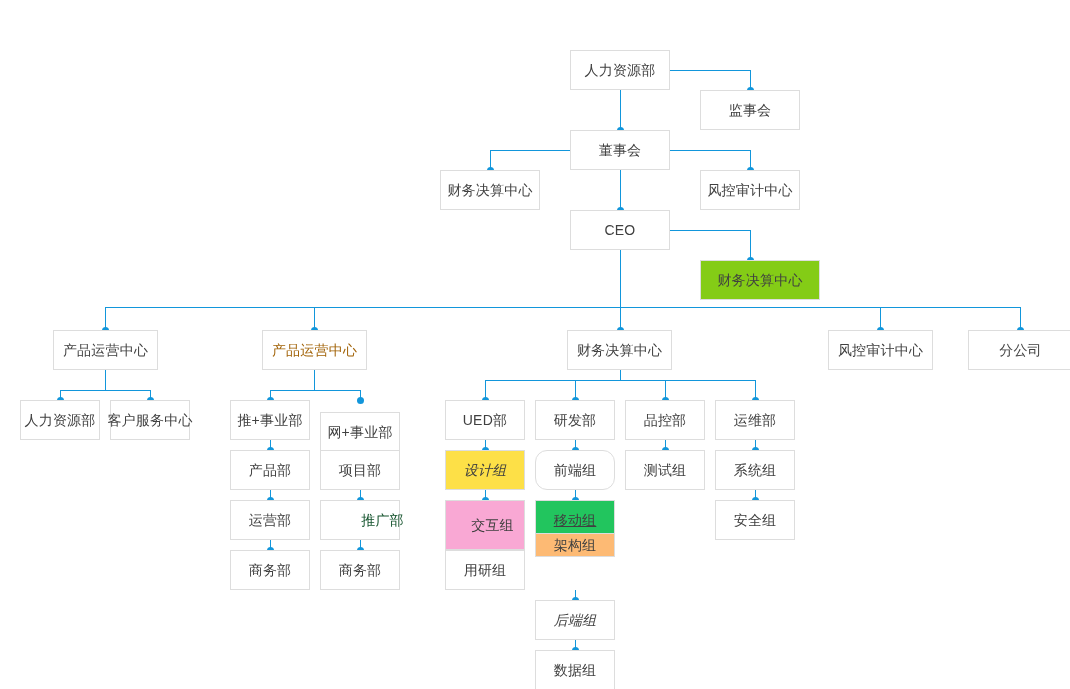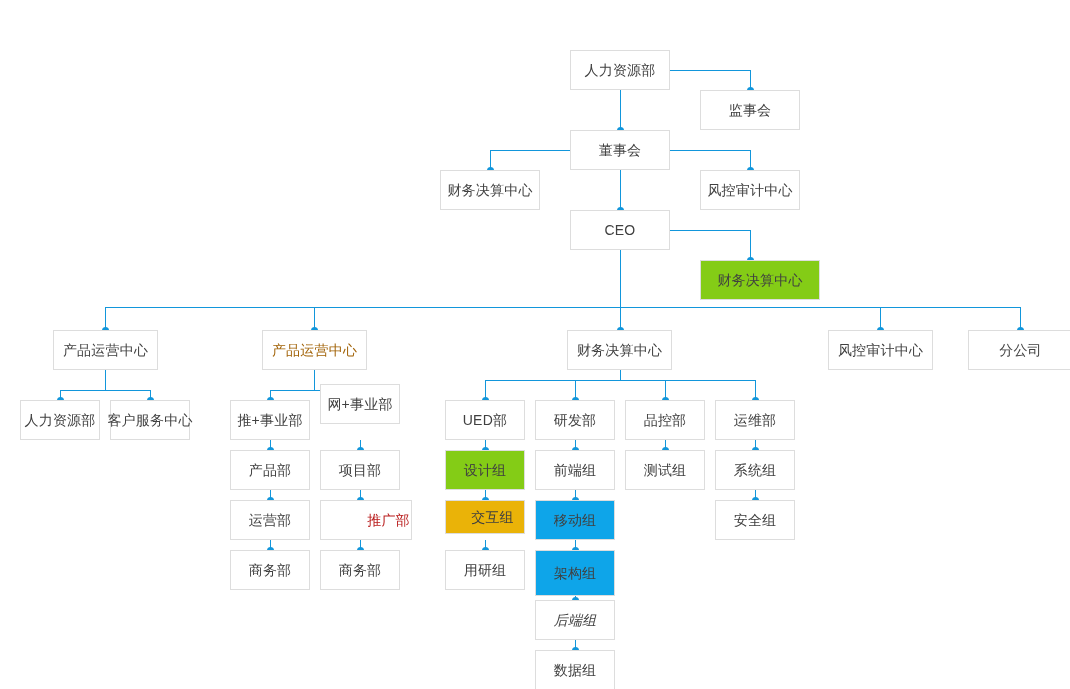--- a/index.html
+++ b/index.html
@@ -181,78 +181,78 @@
       </div>
       <div class="node" style="left: 20px; top: 400px; width: 80px; height: 40px; border-color: rgb(221, 221, 221); background: rgb(255, 255, 255); color: rgb(64, 64, 64);">
         <span class="label">人力资源部</span>
       </div>
       <div class="node" style="left: 110px; top: 400px; width: 80px; height: 40px; border-color: rgb(221, 221, 221); background: rgb(255, 255, 255); color: rgb(64, 64, 64);">
         <span class="label">客户服务中心</span>
       </div>
       <div class="node" style="left: 230px; top: 400px; width: 80px; height: 40px; border-color: rgb(221, 221, 221); background: rgb(255, 255, 255); color: rgb(64, 64, 64);">
         <span class="label">推+事业部</span>
       </div>
-      <div class="node" style="left: 320px; top: 384px; width: 80px; height: 40px; border-color: rgb(221, 221, 221); background: rgb(255, 255, 255); color: rgb(64, 64, 64);">
+      <div class="node" style="left: 320px; top: 412px; width: 80px; height: 40px; border-color: rgb(221, 221, 221); background: rgb(255, 255, 255); color: rgb(64, 64, 64);">
         <span class="label">网+事业部</span>
       </div>
       <div class="node" style="left: 230px; top: 450px; width: 80px; height: 40px; border-color: rgb(221, 221, 221); background: rgb(255, 255, 255); color: rgb(64, 64, 64);">
         <span class="label">产品部</span>
       </div>
       <div class="node" style="left: 320px; top: 450px; width: 80px; height: 40px; border-color: rgb(221, 221, 221); background: rgb(255, 255, 255); color: rgb(64, 64, 64);">
         <span class="label">项目部</span>
       </div>
       <div class="node" style="left: 230px; top: 500px; width: 80px; height: 40px; border-color: rgb(221, 221, 221); background: rgb(255, 255, 255); color: rgb(64, 64, 64);">
         <span class="label">运营部</span>
       </div>
-      <div class="node" style="left: 320px; top: 500px; width: 92px; height: 40px; border-color: rgb(221, 221, 221); background: rgb(255, 255, 255); color: #b91c1c; padding-left: 45px;">
+      <div class="node" style="left: 320px; top: 500px; width: 80px; height: 40px; border-color: rgb(221, 221, 221); background: rgb(255, 255, 255); color: #14532d; padding-left: 45px;">
         <span class="label">推广部</span>
       </div>
       <div class="node" style="left: 230px; top: 550px; width: 80px; height: 40px; border-color: rgb(221, 221, 221); background: rgb(255, 255, 255); color: rgb(64, 64, 64);">
         <span class="label">商务部</span>
       </div>
       <div class="node" style="left: 320px; top: 550px; width: 80px; height: 40px; border-color: rgb(221, 221, 221); background: rgb(255, 255, 255); color: rgb(64, 64, 64);">
         <span class="label">商务部</span>
       </div>
       <div class="node" style="left: 445px; top: 400px; width: 80px; height: 40px; border-color: rgb(221, 221, 221); background: rgb(255, 255, 255); color: rgb(64, 64, 64);">
         <span class="label">UED部</span>
       </div>
       <div class="node" style="left: 535px; top: 400px; width: 80px; height: 40px; border-color: rgb(221, 221, 221); background: rgb(255, 255, 255); color: rgb(64, 64, 64);">
         <span class="label">研发部</span>
       </div>
       <div class="node" style="left: 625px; top: 400px; width: 80px; height: 40px; border-color: rgb(221, 221, 221); background: rgb(255, 255, 255); color: rgb(64, 64, 64);">
         <span class="label">品控部</span>
       </div>
       <div class="node" style="left: 715px; top: 400px; width: 80px; height: 40px; border-color: rgb(221, 221, 221); background: rgb(255, 255, 255); color: rgb(64, 64, 64);">
         <span class="label">运维部</span>
       </div>
-      <div class="node" style="left: 445px; top: 450px; width: 80px; height: 40px; border-color: rgb(221, 221, 221); background: #84cc16; color: rgb(64, 64, 64);">
+      <div class="node" style="left: 445px; top: 450px; width: 80px; height: 40px; border-color: rgb(221, 221, 221); background: #fde047; color: rgb(64, 64, 64); font-style: italic;">
         <span class="label">设计组</span>
       </div>
-      <div class="node" style="left: 535px; top: 450px; width: 80px; height: 40px; border-color: rgb(221, 221, 221); background: rgb(255, 255, 255); color: rgb(64, 64, 64);">
+      <div class="node" style="left: 535px; top: 450px; width: 80px; height: 40px; border-color: rgb(221, 221, 221); background: rgb(255, 255, 255); color: rgb(64, 64, 64); border-radius: 12px;">
         <span class="label">前端组</span>
       </div>
       <div class="node" style="left: 625px; top: 450px; width: 80px; height: 40px; border-color: rgb(221, 221, 221); background: rgb(255, 255, 255); color: rgb(64, 64, 64);">
         <span class="label">测试组</span>
       </div>
       <div class="node" style="left: 715px; top: 450px; width: 80px; height: 40px; border-color: rgb(221, 221, 221); background: rgb(255, 255, 255); color: rgb(64, 64, 64);">
         <span class="label">系统组</span>
       </div>
-      <div class="node" style="left: 445px; top: 500px; width: 80px; height: 34px; border-color: rgb(221, 221, 221); background: #eab308; color: rgb(64, 64, 64); padding-left: 15px;">
+      <div class="node" style="left: 445px; top: 500px; width: 80px; height: 50px; border-color: rgb(221, 221, 221); background: #f9a8d4; color: rgb(64, 64, 64); padding-left: 15px;">
         <span class="label">交互组</span>
       </div>
-      <div class="node" style="left: 535px; top: 500px; width: 80px; height: 40px; border-color: rgb(221, 221, 221); background: #0ea5e9; color: rgb(64, 64, 64);">
+      <div class="node" style="left: 535px; top: 500px; width: 80px; height: 40px; border-color: rgb(221, 221, 221); background: #22c55e; color: rgb(64, 64, 64); text-decoration: underline;">
         <span class="label">移动组</span>
       </div>
       <div class="node" style="left: 715px; top: 500px; width: 80px; height: 40px; border-color: rgb(221, 221, 221); background: rgb(255, 255, 255); color: rgb(64, 64, 64);">
         <span class="label">安全组</span>
       </div>
       <div class="node" style="left: 445px; top: 550px; width: 80px; height: 40px; border-color: rgb(221, 221, 221); background: rgb(255, 255, 255); color: rgb(64, 64, 64);">
         <span class="label">用研组</span>
       </div>
-      <div class="node" style="left: 535px; top: 550px; width: 80px; height: 46px; border-color: rgb(221, 221, 221); background: #0ea5e9; color: rgb(64, 64, 64);">
+      <div class="node" style="left: 535px; top: 533px; width: 80px; height: 24px; border-color: rgb(221, 221, 221); background: #fdba74; color: rgb(64, 64, 64);">
         <span class="label">架构组</span>
       </div>
       <div class="node" style="left: 535px; top: 600px; width: 80px; height: 40px; border-color: rgb(221, 221, 221); background: rgb(255, 255, 255); color: rgb(64, 64, 64); font-style: italic;">
         <span class="label">后端组</span>
       </div>
       <div class="node" style="left: 535px; top: 650px; width: 80px; height: 40px; border-color: rgb(221, 221, 221); background: rgb(255, 255, 255); color: rgb(64, 64, 64);">
         <span class="label">数据组</span>
       </div>
     </div>
 </div>

